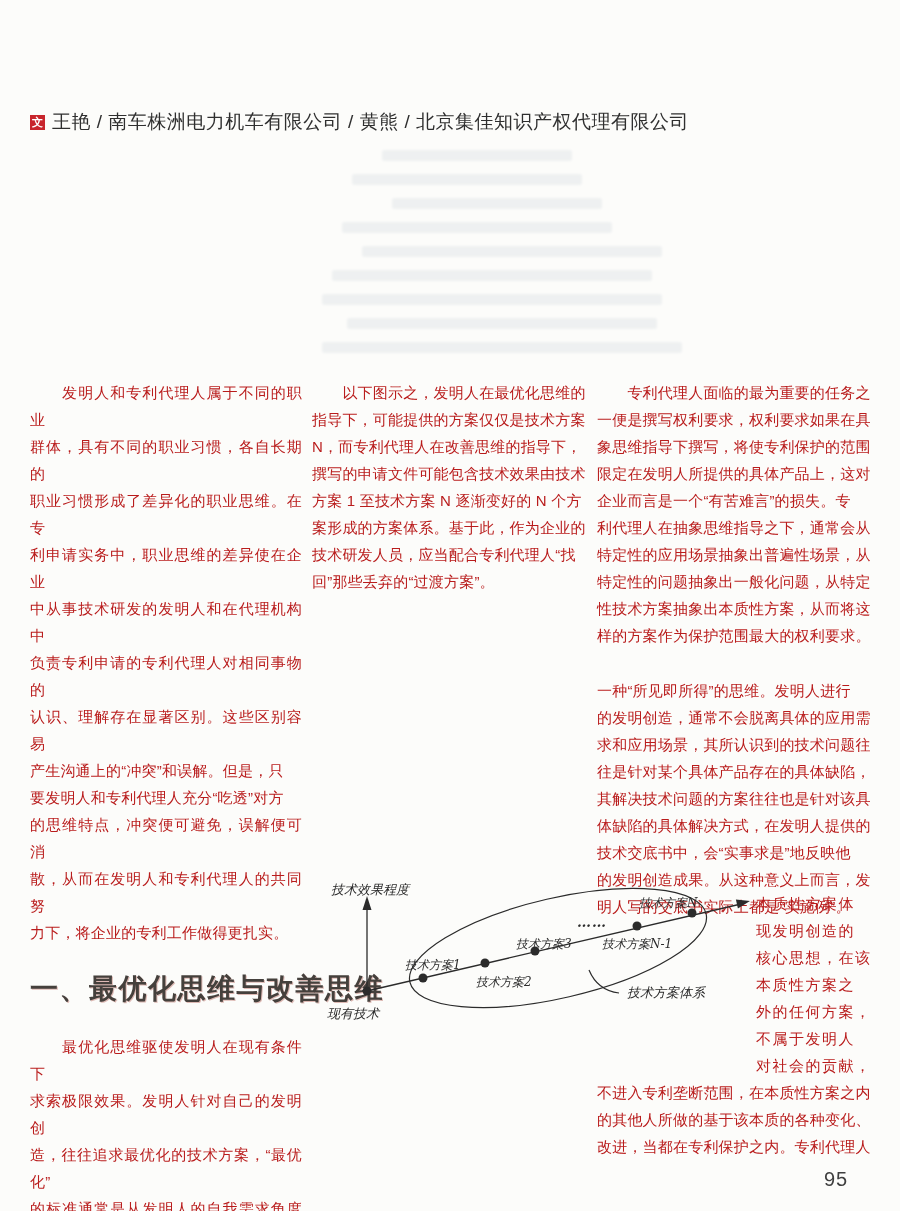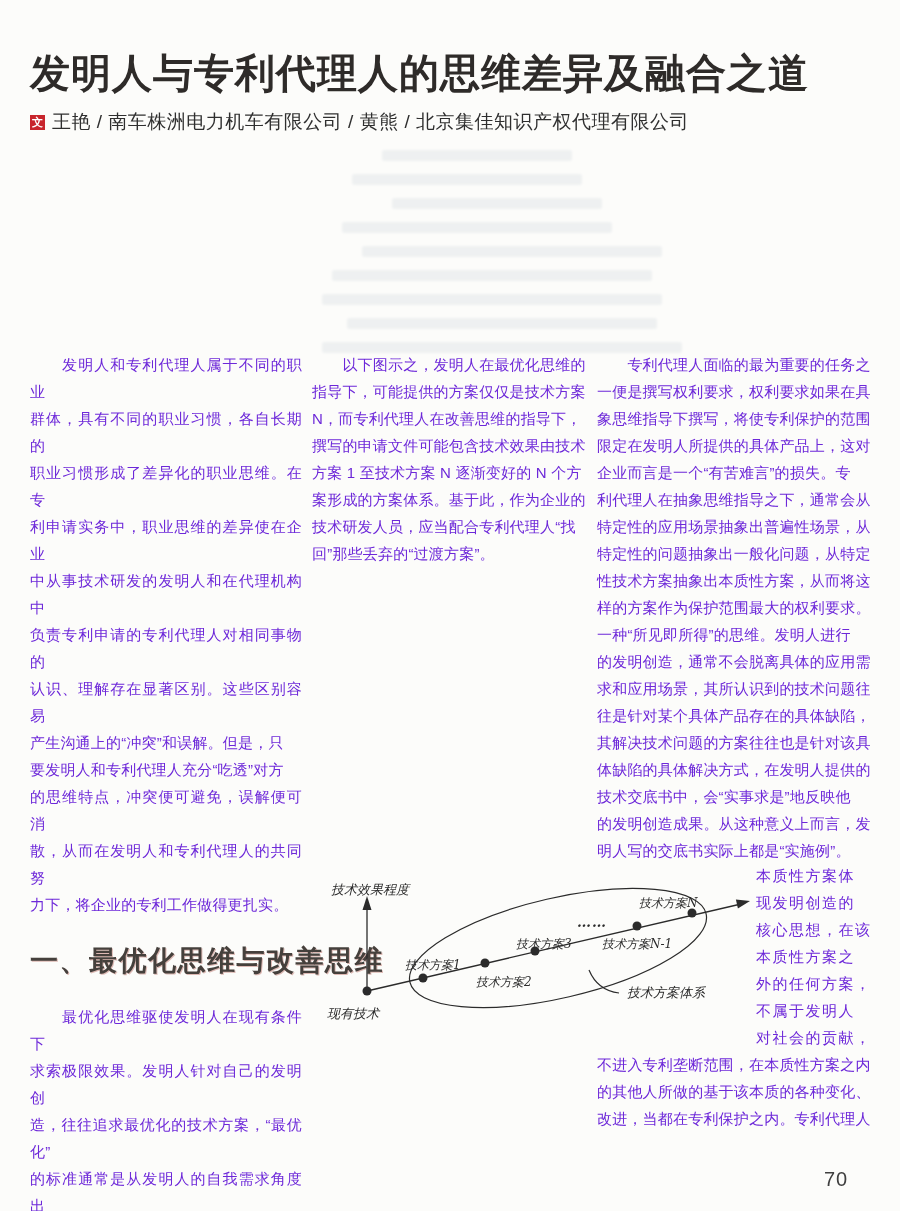--- a/index.html
+++ b/index.html
@@ -32,21 +32,21 @@
   .ghost div:nth-child(6){width:320px; margin-left:10px;}
   .ghost div:nth-child(7){width:340px;}
   .ghost div:nth-child(8){width:310px; margin-left:25px;}
   .ghost div:nth-child(9){width:360px;}
   .col{position:absolute; top:351px;}
   .col1{left:30px;  width:272px;}
   .col2{left:312px; width:278px;}
   .col3{left:597px; width:278px;}
   .para{
     white-space:pre-line; font-size:15px; line-height:27px;
-    color:#6d28d9; letter-spacing:0.2px; text-align:justify;
+    color:#b91c1c; letter-spacing:0.2px; text-align:justify;margin-top:28px;
   }
   .heading{
     font-size:28px; font-weight:bold; color:#45403c; letter-spacing:1.5px;
     line-height:32px; text-shadow:1px 0.5px 0 rgba(170,75,65,0.38);
     white-space:nowrap;
   }
   .col1 .heading{margin:27px 0 26px 0;}
   .heading2{position:absolute; left:312px; top:1047px;}
   .col2-p3{position:absolute; left:312px; top:1102px; width:278px;}
   .narrow{
@@ -64,21 +64,20 @@
   .page-number{
     position:absolute; left:824px; top:1168px; font-size:20px; color:#3f3f3f;
     letter-spacing:1px;
   }
 </style>
 </head>
 <body>
 
 <div class="page">
 
-  <div class="title">发明人与专利代理人的思维差异及融合之道</div>
 
   <div class="byline">
     <span class="byline-icon">文</span>
     <span class="byline-text">王艳 / 南车株洲电力机车有限公司 / 黄熊 / 北京集佳知识产权代理有限公司</span>
   </div>
 
   <div class="ghost">
     <div></div>
     <div></div>
     <div></div>
@@ -186,15 +185,15 @@
     <text x="272" y="64" class="dots-label">……</text>
     <text x="297" y="85">技术方案N-1</text>
     <text x="334" y="44">技术方案N</text>
 
     <path d="M284,107 C289,119 297,128 314,130" fill="none" stroke="#2b2b2b" stroke-width="1.2"></path>
     <text x="322" y="134" class="axis-label">技术方案体系</text>
 
     <text x="22" y="155" class="axis-label">现有技术</text>
   </svg>
 
-  <div class="page-number">70</div>
+  <div class="page-number">95</div>
 
 </div>
 
 </body></html>

